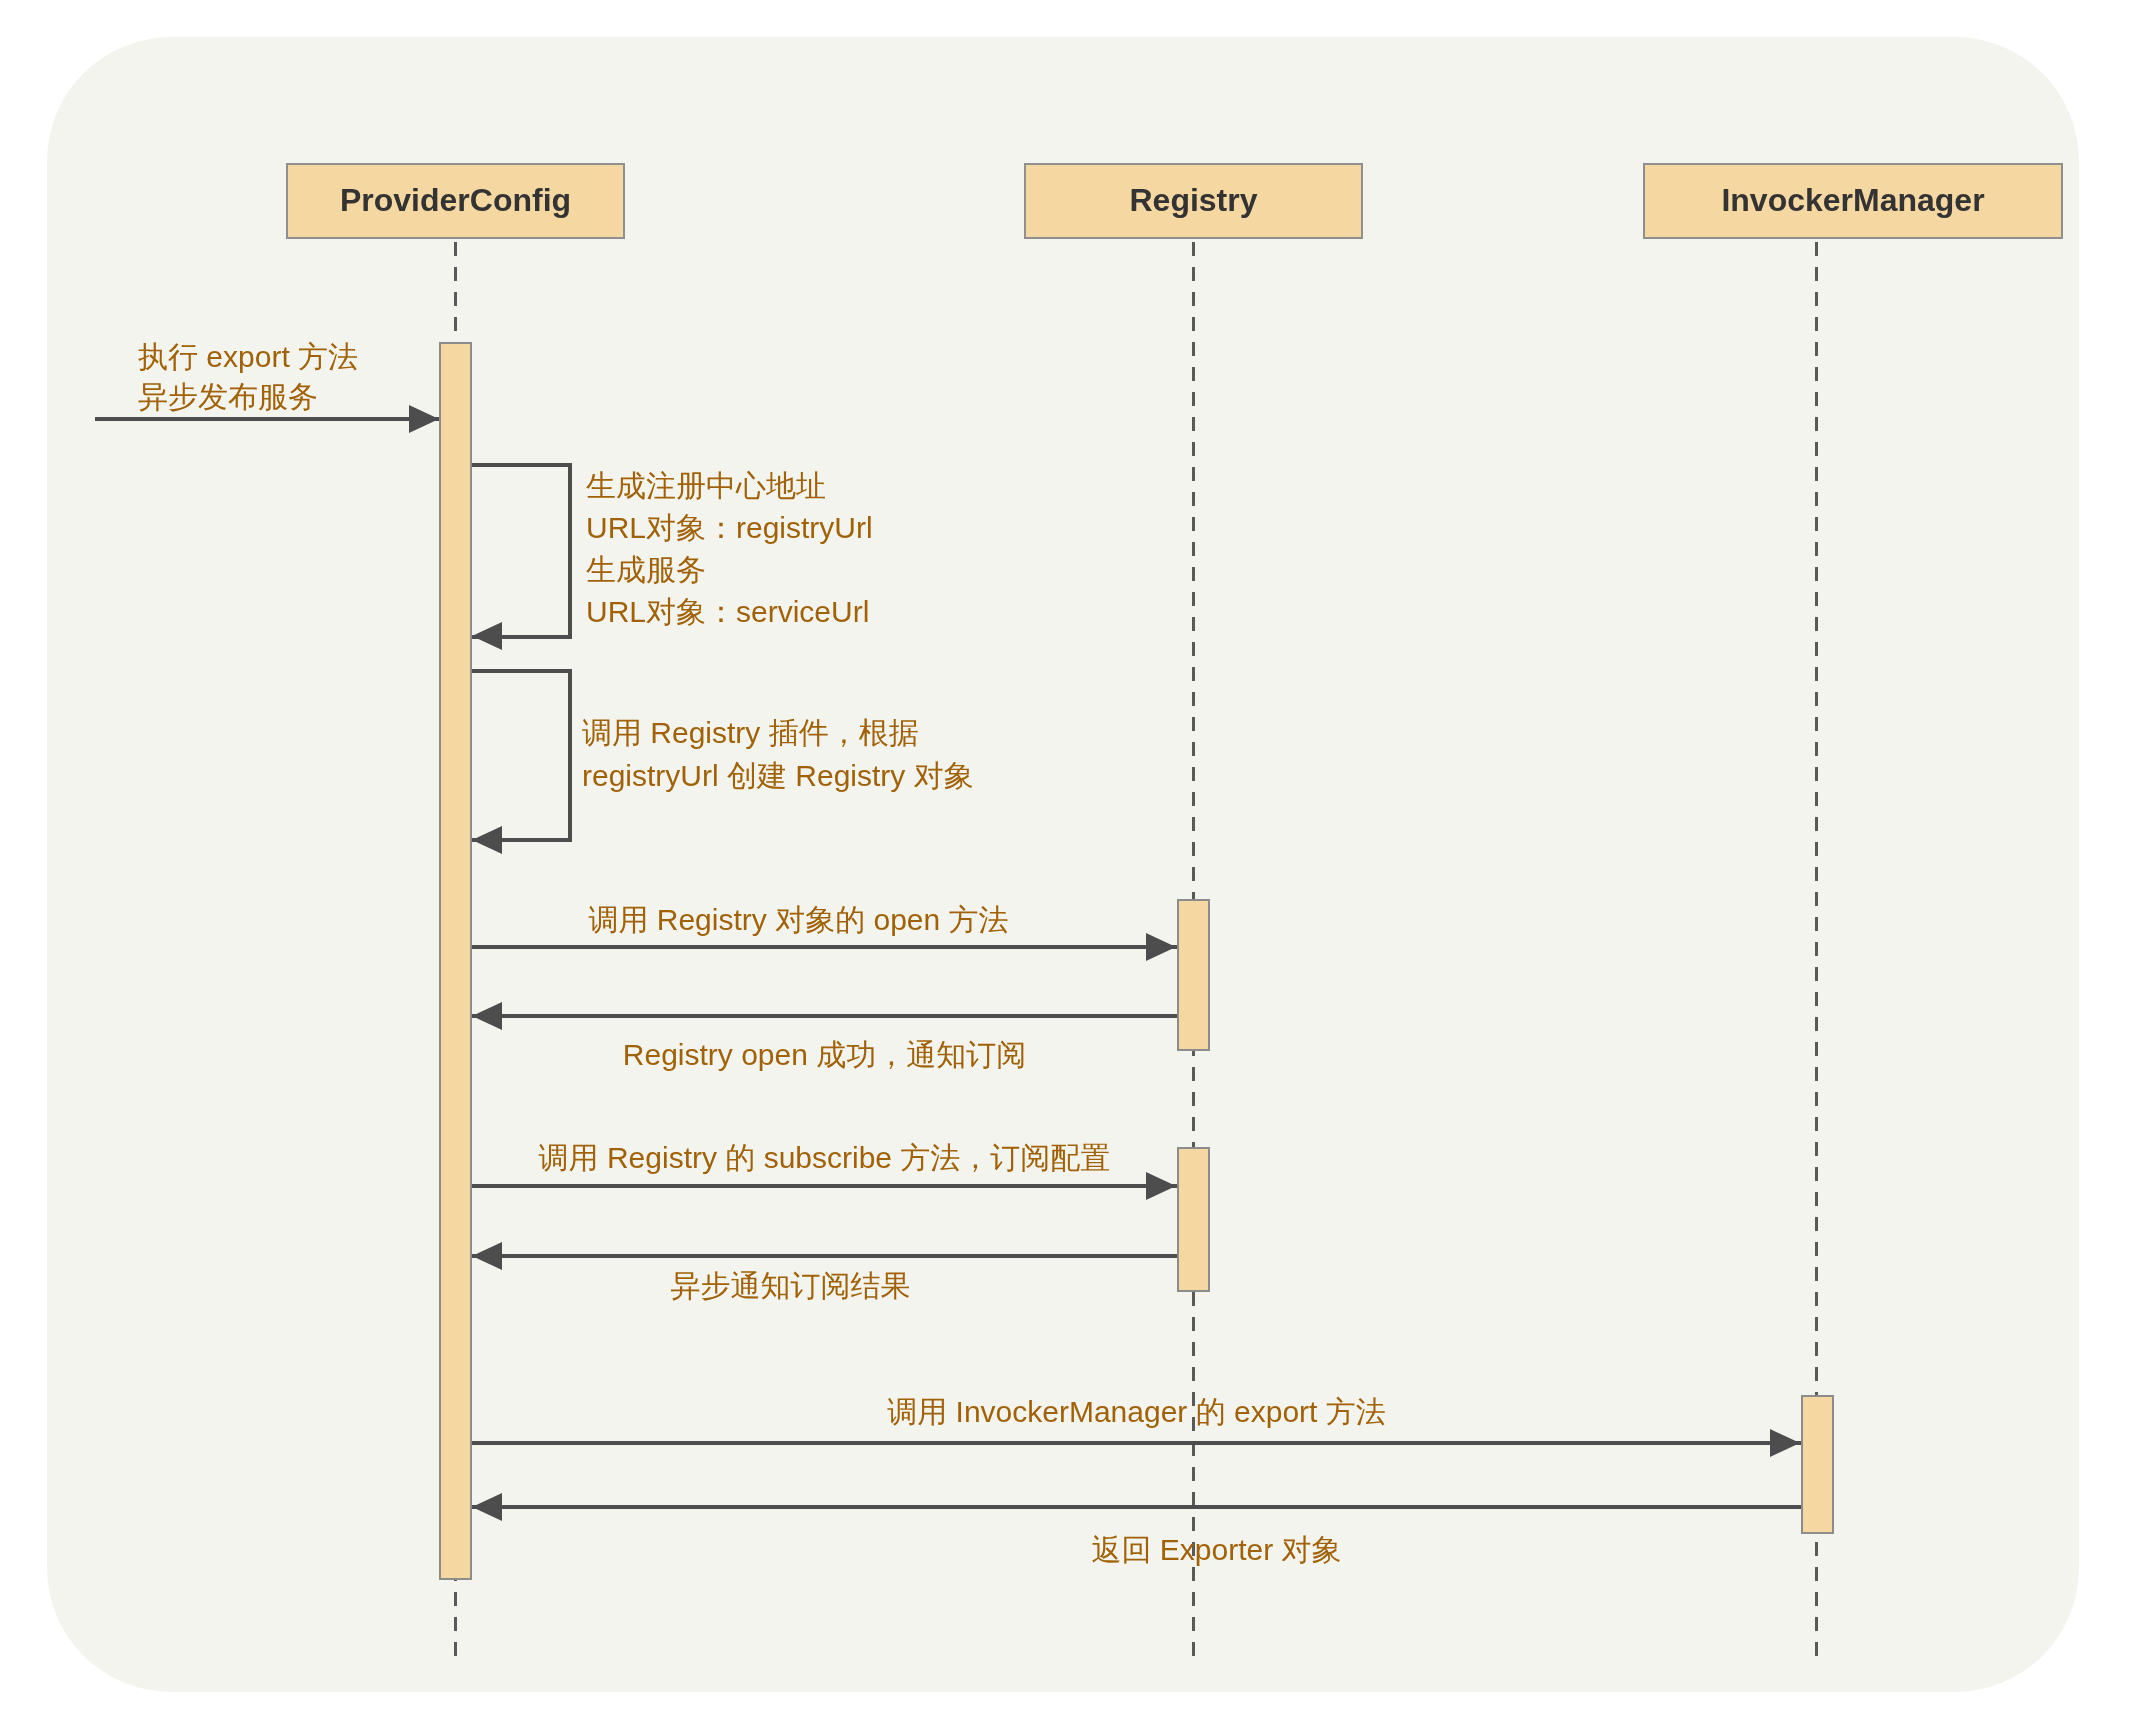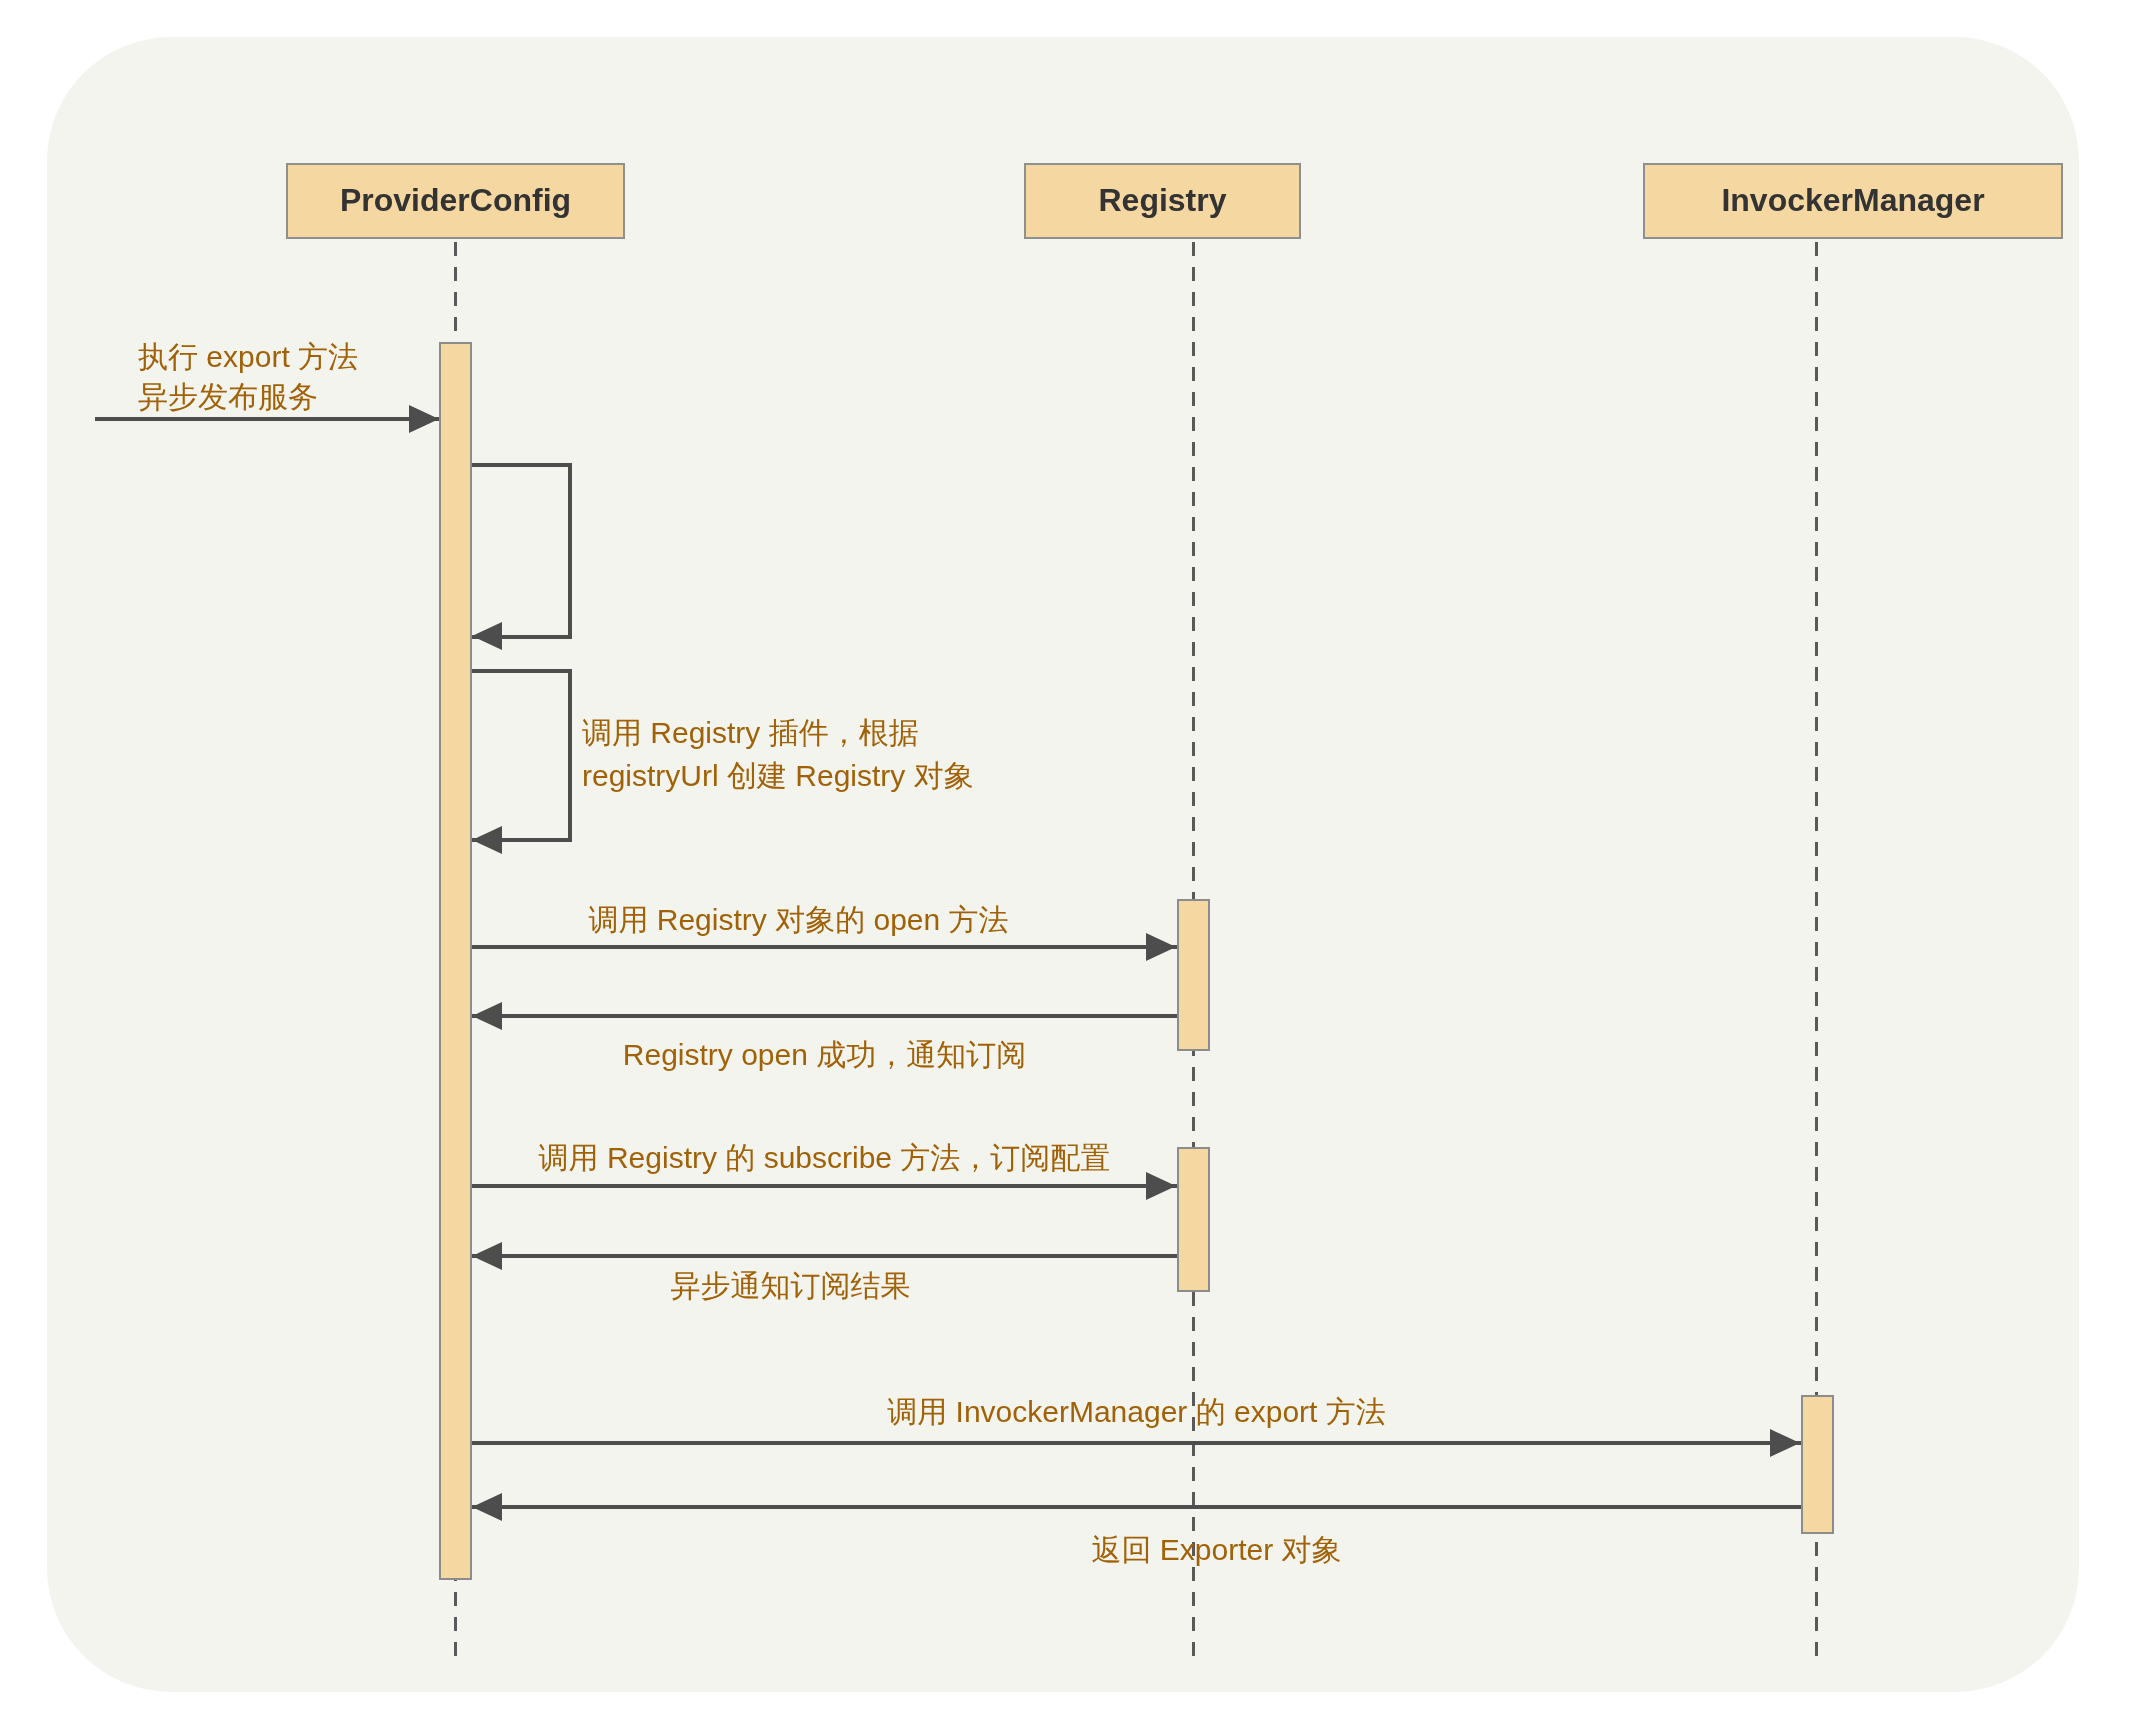--- a/index.html
+++ b/index.html
@@ -32,35 +32,39 @@
 
 <div class="stage">
 
   <div class="card"></div>
 
   <div class="lifeline" style="left:454px;"></div>
   <div class="lifeline" style="left:1192px;"></div>
   <div class="lifeline" style="left:1815px;"></div>
 
   <div class="pbox" style="left:286px;width:339px;">ProviderConfig</div>
-  <div class="pbox" style="left:1024px;width:277px;text-align:center;">Registry</div>
+  <div class="pbox" style="left:1024px;width:339px;text-align:center;">Registry</div>
   <div class="pbox" style="left:1643px;width:420px;">InvockerManager</div>
 
   <div class="act" style="left:439px;top:342px;height:1238px;"></div>
   <div class="act" style="left:1177px;top:899px;height:152px;"></div>
   <div class="act" style="left:1177px;top:1147px;height:145px;"></div>
   <div class="act" style="left:1801px;top:1395px;height:139px;"></div>
 
   <div class="msg-label" style="left:138px;top:337px;line-height:40px;">执行 export 方法
 异步发布服务</div>
   <div class="hline" style="left:95px;top:417px;width:345px;"></div>
   <div class="ah-r" style="left:409px;top:405px;"></div>
 
   <div class="self-rect" style="left:472px;top:463px;width:100px;height:176px;"></div>
   <div class="ah-l" style="left:472px;top:622px;"></div>
+  <div class="msg-label" style="left:586px;top:465px;line-height:42px;">生成注册中心地址
+URL对象：registryUrl
+生成服务
+URL对象：serviceUrl</div>
 
   <div class="self-rect" style="left:472px;top:669px;width:100px;height:173px;"></div>
   <div class="ah-l" style="left:472px;top:826px;"></div>
   <div class="msg-label" style="left:582px;top:711px;line-height:43px;">调用 Registry 插件，根据
 registryUrl 创建 Registry 对象</div>
 
   <div class="msg-label center" style="left:472px;width:653px;top:905px;">调用 Registry 对象的 open 方法</div>
   <div class="hline" style="left:472px;top:945px;width:705px;"></div>
   <div class="ah-r" style="left:1146px;top:933px;"></div>
 

